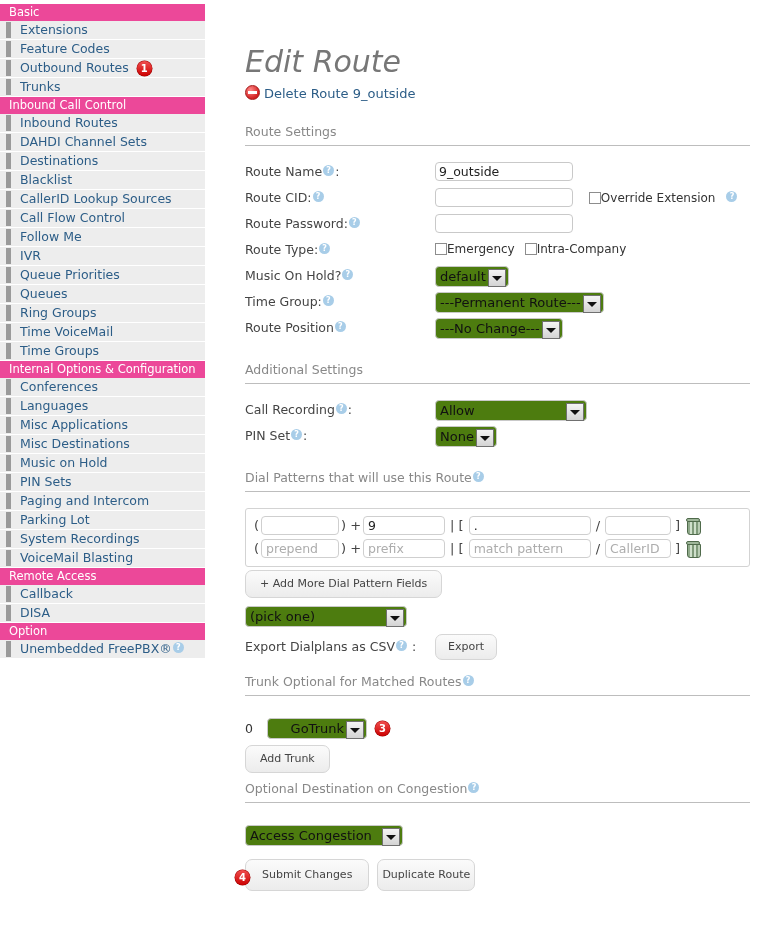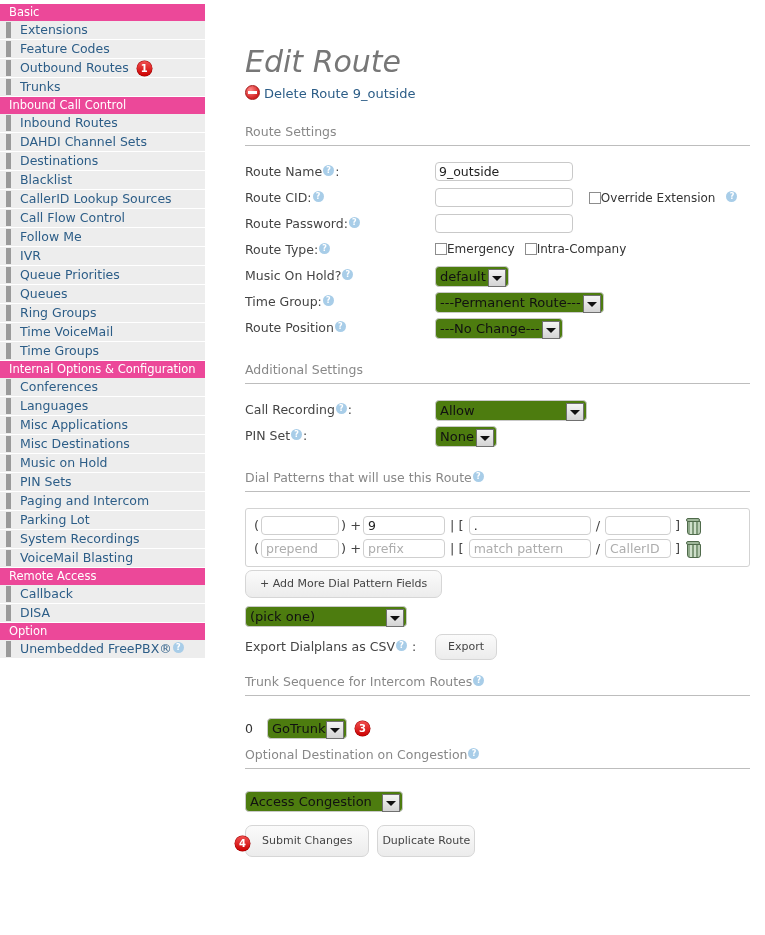--- a/index.html
+++ b/index.html
@@ -473,29 +473,32 @@
       </div>
     </div>
 
     <div class="frow" style="margin-top:6px;align-items:center;">
       <div class="flabel" style="line-height:26px;"><span>Export Dialplans as CSV</span><span class="help">?</span> :</div>
       <div class="fctl">
         <button class="btn small">Export</button>
       </div>
     </div>
 
-    <div class="section-head" style="margin-top:14px;"><span>Trunk Sequence for Intercom Routes</span><span class="help">?</span></div>
+    <div class="section-head" style="margin-top:14px;"><span>Trunk Optional for Matched Routes</span><span class="help">?</span></div>
     <hr class="hr">
 
     <div style="display:flex;align-items:center;margin-top:22px;">
       <span style="width:22px;font-size:12.5px;color:#333;">0</span>
-      <span class="selwrap" style="width:80px;text-align:right;"><span>GoTrunk</span><span class="arrowbox"></span></span>
+      <span class="selwrap" style="width:100px;text-align:right;"><span>GoTrunk</span><span class="arrowbox"></span></span>
       <span class="badge" style="margin-left:8px;">3</span>
     </div>
 
+    <div style="margin-top:6px;margin-left:0;">
+      <button class="btn">Add Trunk</button>
+    </div>
 
     <div class="section-head" style="margin-top:8px;"><span>Optional Destination on Congestion</span><span class="help">?</span></div>
     <hr class="hr">
 
     <div style="margin-top:22px;">
       <span class="selwrap" style="width:158px;"><span>Access Congestion</span><span class="arrowbox"></span></span>
     </div>
 
     <div style="margin-top:13px;display:flex;align-items:center;position:relative;">
       <span class="badge" style="position:absolute;left:-10px;top:11px;z-index:5;">4</span>

